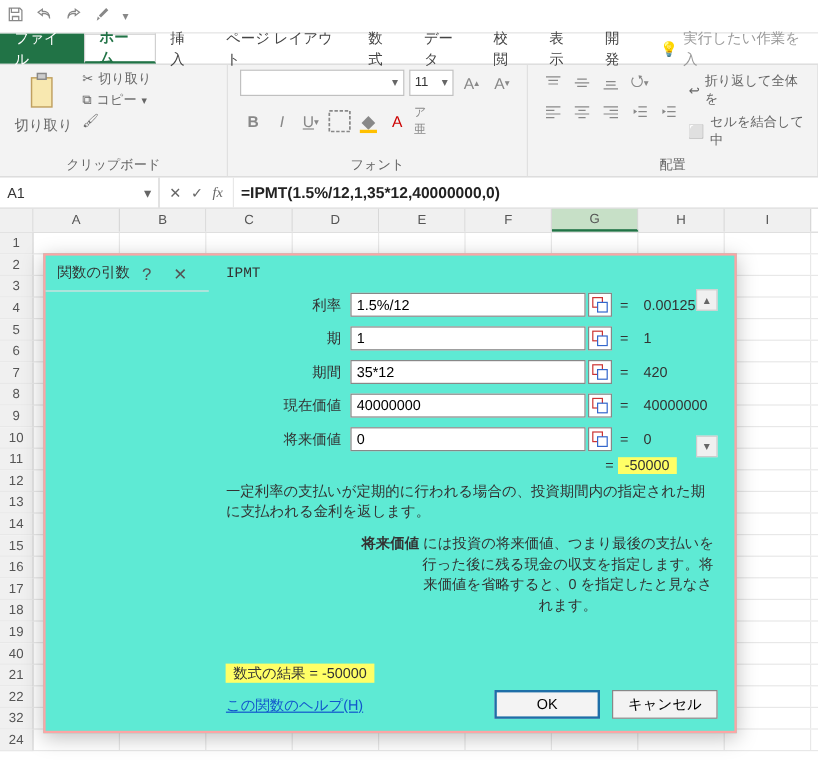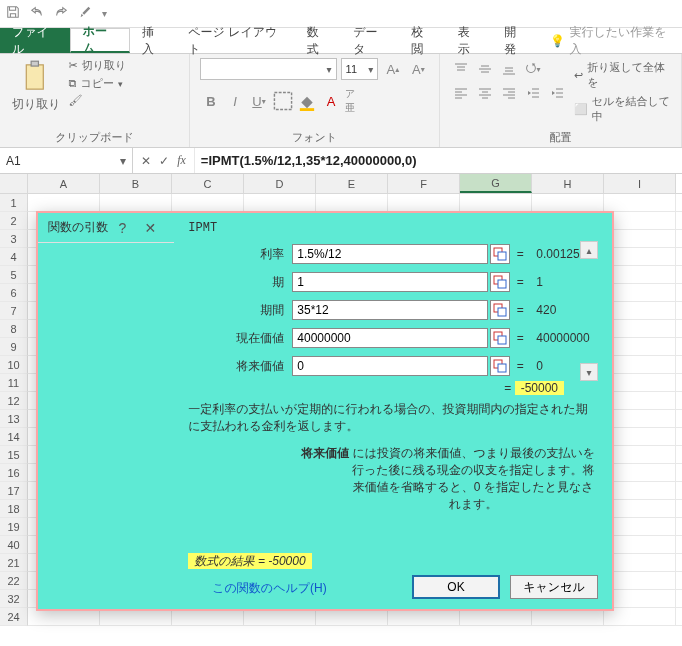--- a/index.html
+++ b/index.html
@@ -63,22 +63,22 @@
   .argeq { width: 20px; text-align: center; color: #333; }
   .argval { color: #333; font-size: 12px; padding-left: 6px;}
   .scroll { position: absolute; right: 0; top: 0; width: 18px; height: 140px; display: flex; flex-direction: column; justify-content: space-between; }
   .scroll .sarrow { width: 18px; height: 18px; background: #f0f0f0; border: 1px solid #ccc; display: flex; align-items: center; justify-content: center; color: #666; font-size: 10px; }
   .result-inline { margin: 2px 0 0 316px; }
   .result-inline span:last-child { background: #ffff66; padding: 0 6px; color: #333; font-weight: normal; }
   .desc1 { margin-top: 6px; font-size: 12px; color: #333; }
   .desc2 { margin-top: 10px; font-size: 12px; color: #333; padding-left: 160px; text-indent: -50px; text-align: center; }
   .desc2 b { font-weight: bold; }
   .resultline { margin-top: 40px; font-size: 12px; }
-  .resultline span { background: #ffff66; padding: 1px 6px; color: #333; font-style: italic; }
-  .helplink { margin-top: 10px; color: #1155cc; font-size: 12px; cursor: pointer; margin-left: 24px; }
+  .resultline span { background: #ffff66; padding: 1px 6px; color: #333; }
+  .helplink { margin-top: 10px; color: #1155cc; text-decoration: underline; font-size: 12px; cursor: pointer; }
   .dlg-btns { position: absolute; right: 14px; bottom: 10px; display: flex; gap: 10px; }
   .dlg-btns button { width: 88px; height: 24px; border: 1px solid #888; background: #f3f3f3; font-size: 12px; cursor: pointer; }
   .dlg-btns .ok { border: 2px solid #1e6ea7; }
 </style>
 </head>
 <body>
 
 <div class="titlebar">
   <span class="icon"><svg viewBox="0 0 16 16">
         <path fill="none" stroke="#888" stroke-width="1.2" d="M2 2h10l2 2v10H2z M4 2v4h7V2 M5 14v-4h6v4"></path>

